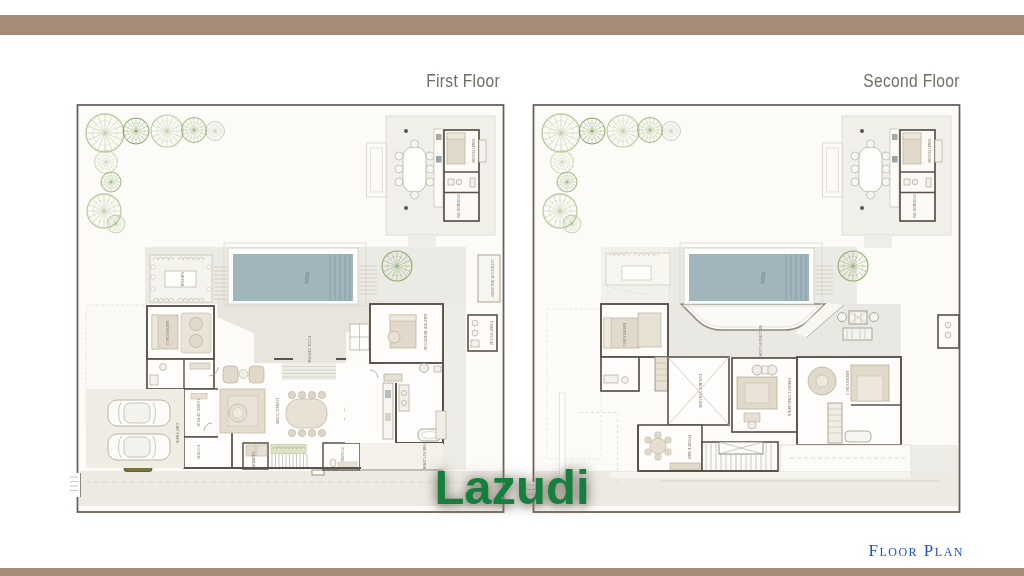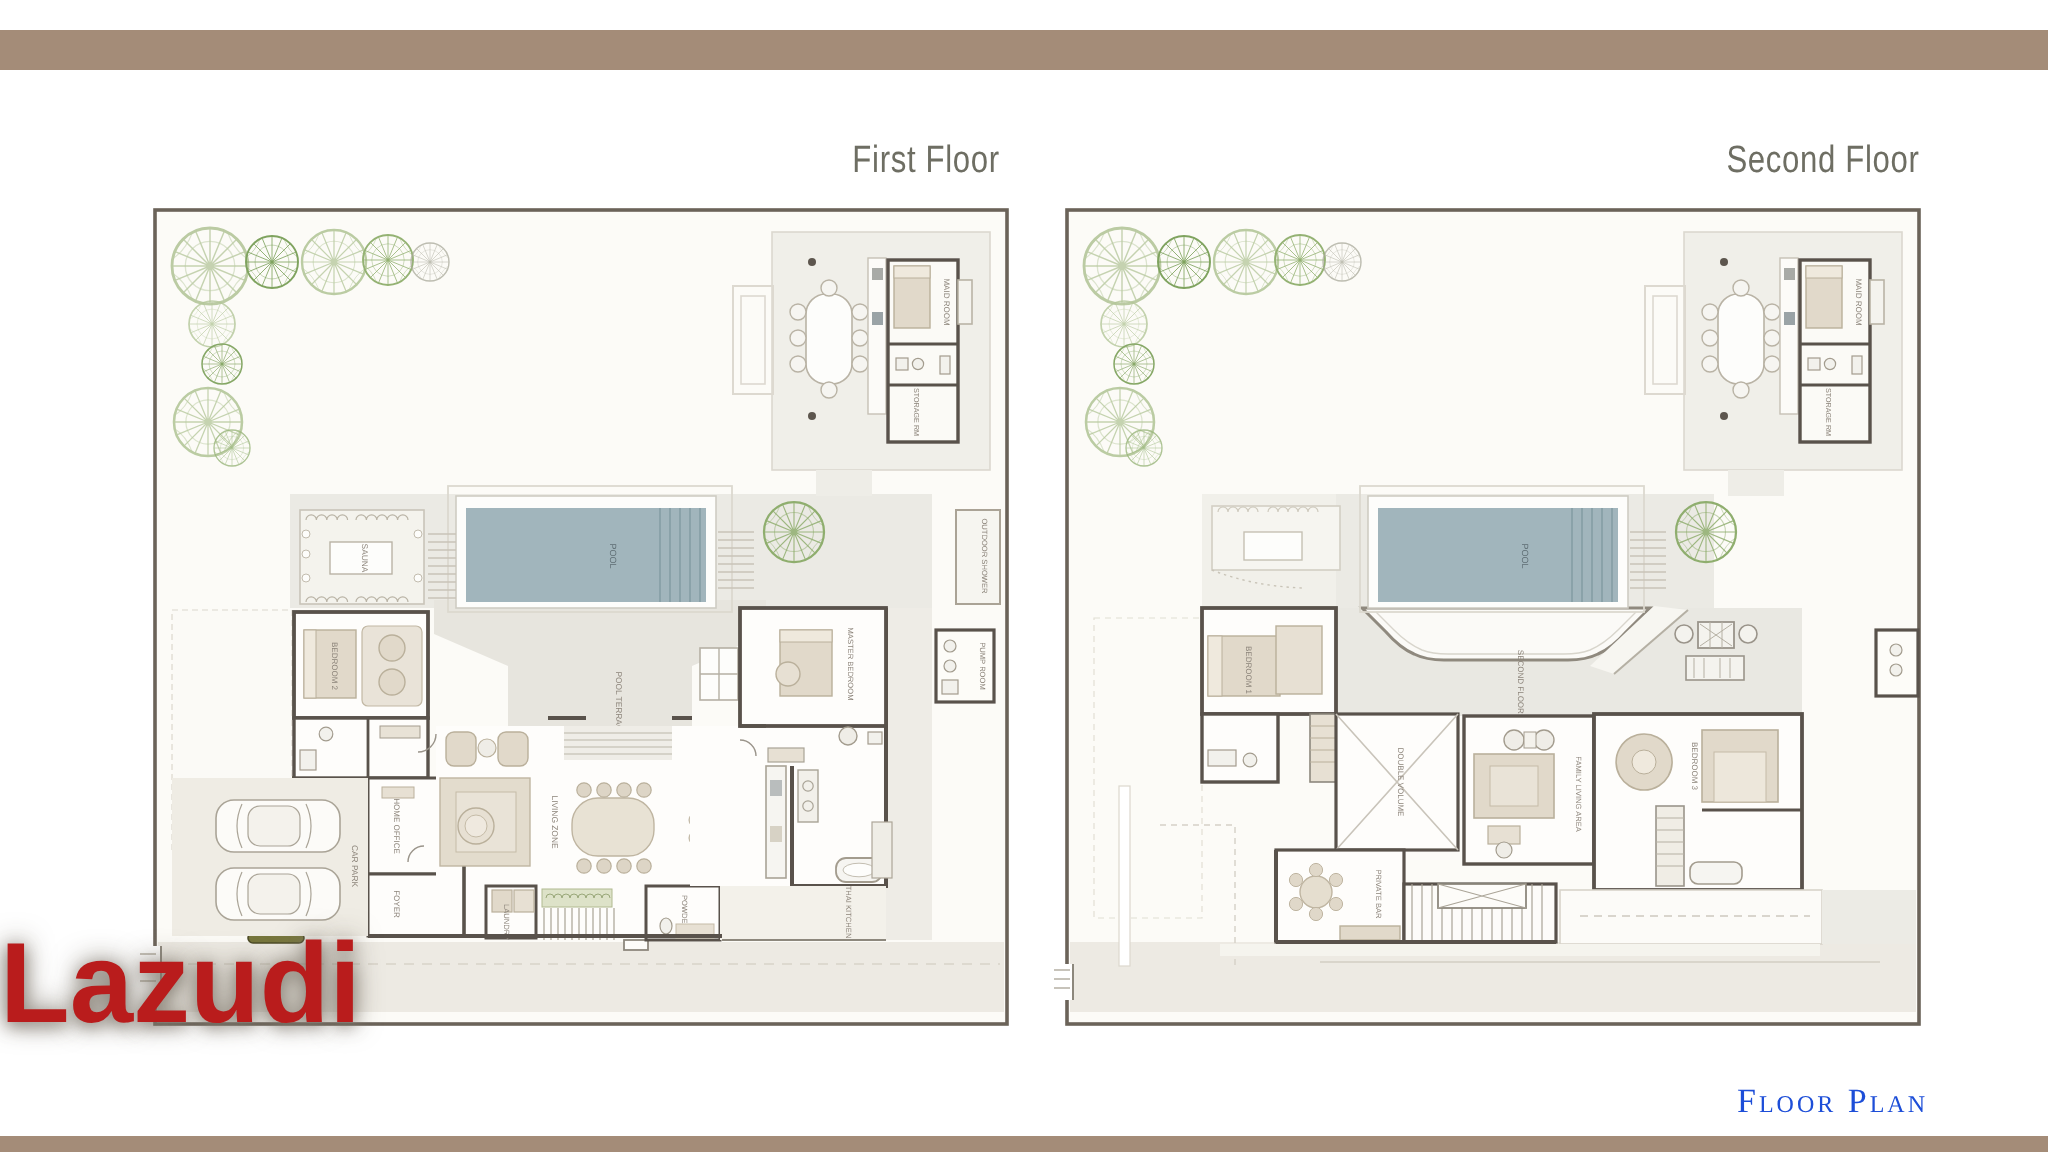--- a/index.html
+++ b/index.html
@@ -565,16 +565,16 @@
 <circle cx="948" cy="310" r="3" fill="#f2f1ec" stroke="#a39c8e" stroke-width="0.6"></circle>
 <circle cx="948" cy="320" r="3" fill="#f2f1ec" stroke="#a39c8e" stroke-width="0.6"></circle>
 </g>
 </svg>
 
 
 <div class="title" style="right:524px;top:55px;transform:scaleX(0.82);transform-origin:100% 50%;">First Floor</div>
 
 <div class="title" style="right:64px;top:55px;transform:scaleX(0.82);transform-origin:100% 50%;">Second Floor</div>
 
-<div style="position:absolute;left:0;width:1024px;top:444px;font-size:57px;font-weight:bold;color:#b91c1c;letter-spacing:0px;text-shadow:0 0 14px rgba(125,118,106,0.9),0 2px 8px rgba(125,118,106,0.75);">Lazudi</div>
+<div style="position:absolute;left:0;width:1024px;top:444px;text-align:center;font-size:49px;font-weight:bold;color:#15803d;letter-spacing:0px;text-shadow:0 0 14px rgba(125,118,106,0.9),0 2px 8px rgba(125,118,106,0.75);">Lazudi</div>
 
 <div style="position:absolute;right:60px;top:526px;font-family:'Liberation Serif',serif;font-variant:small-caps;font-size:17px;letter-spacing:1.5px;color:#1d4ed8;">Floor Plan</div>
 </div>
 
 </body></html>

